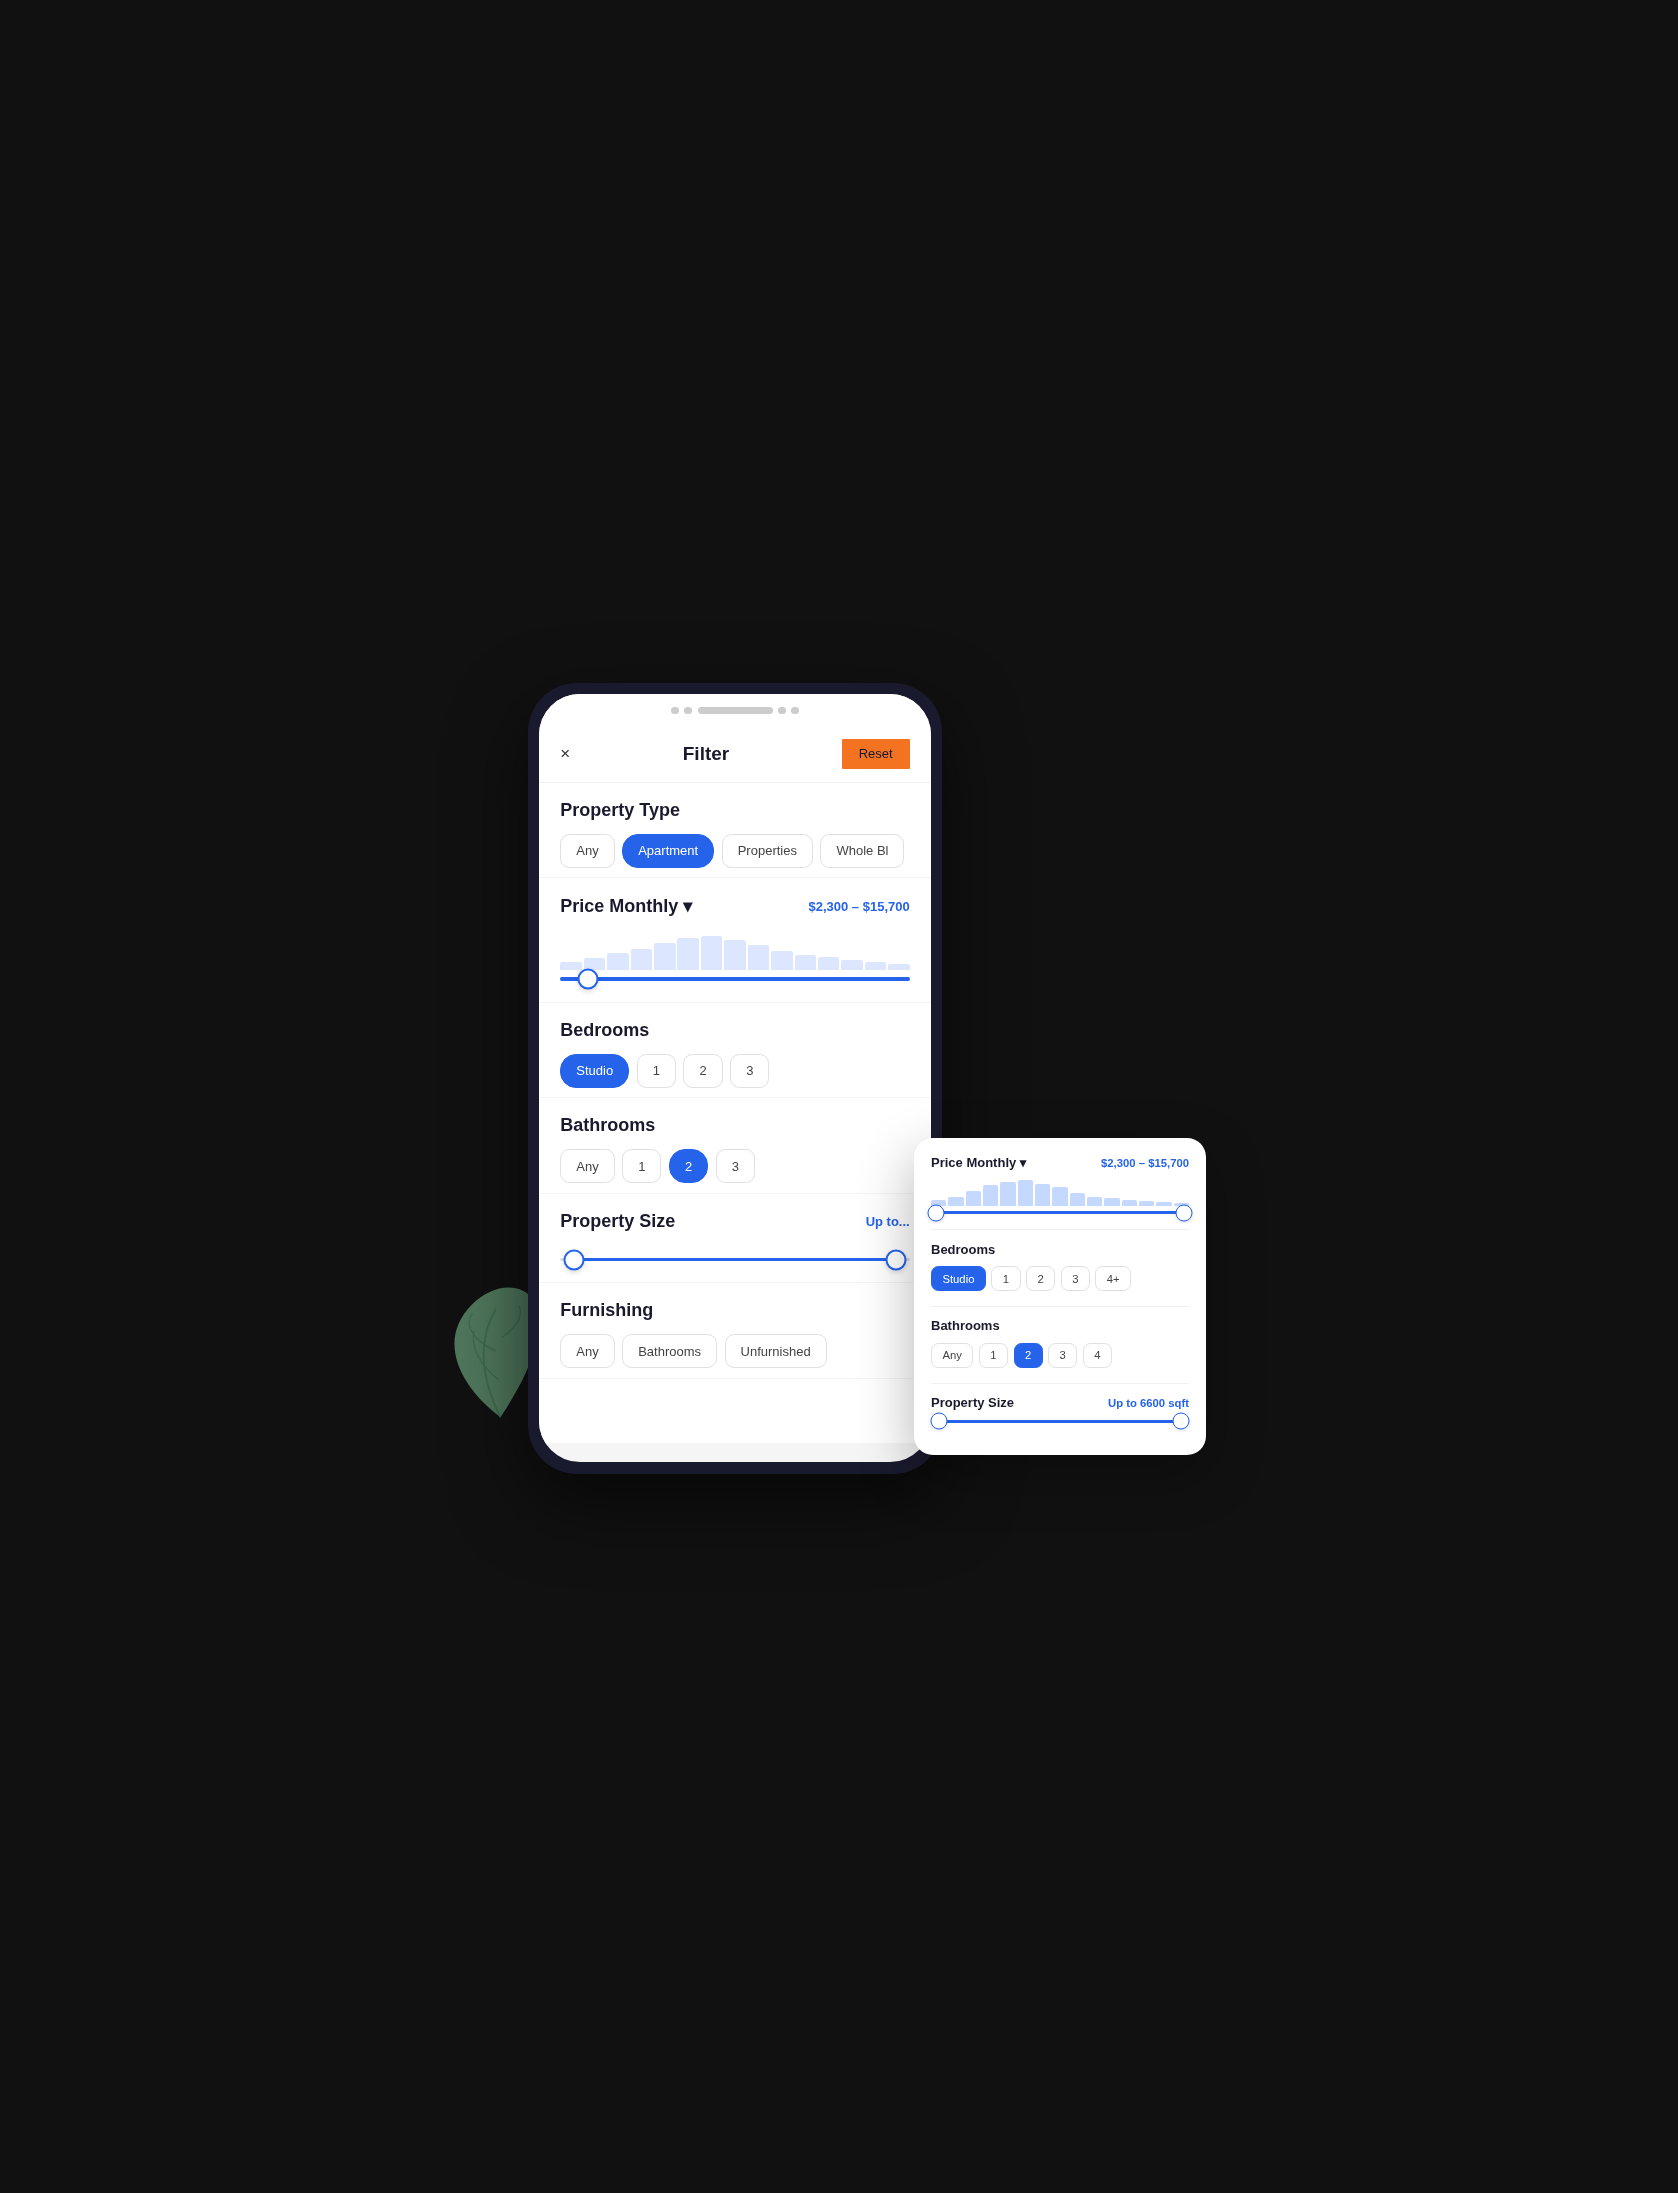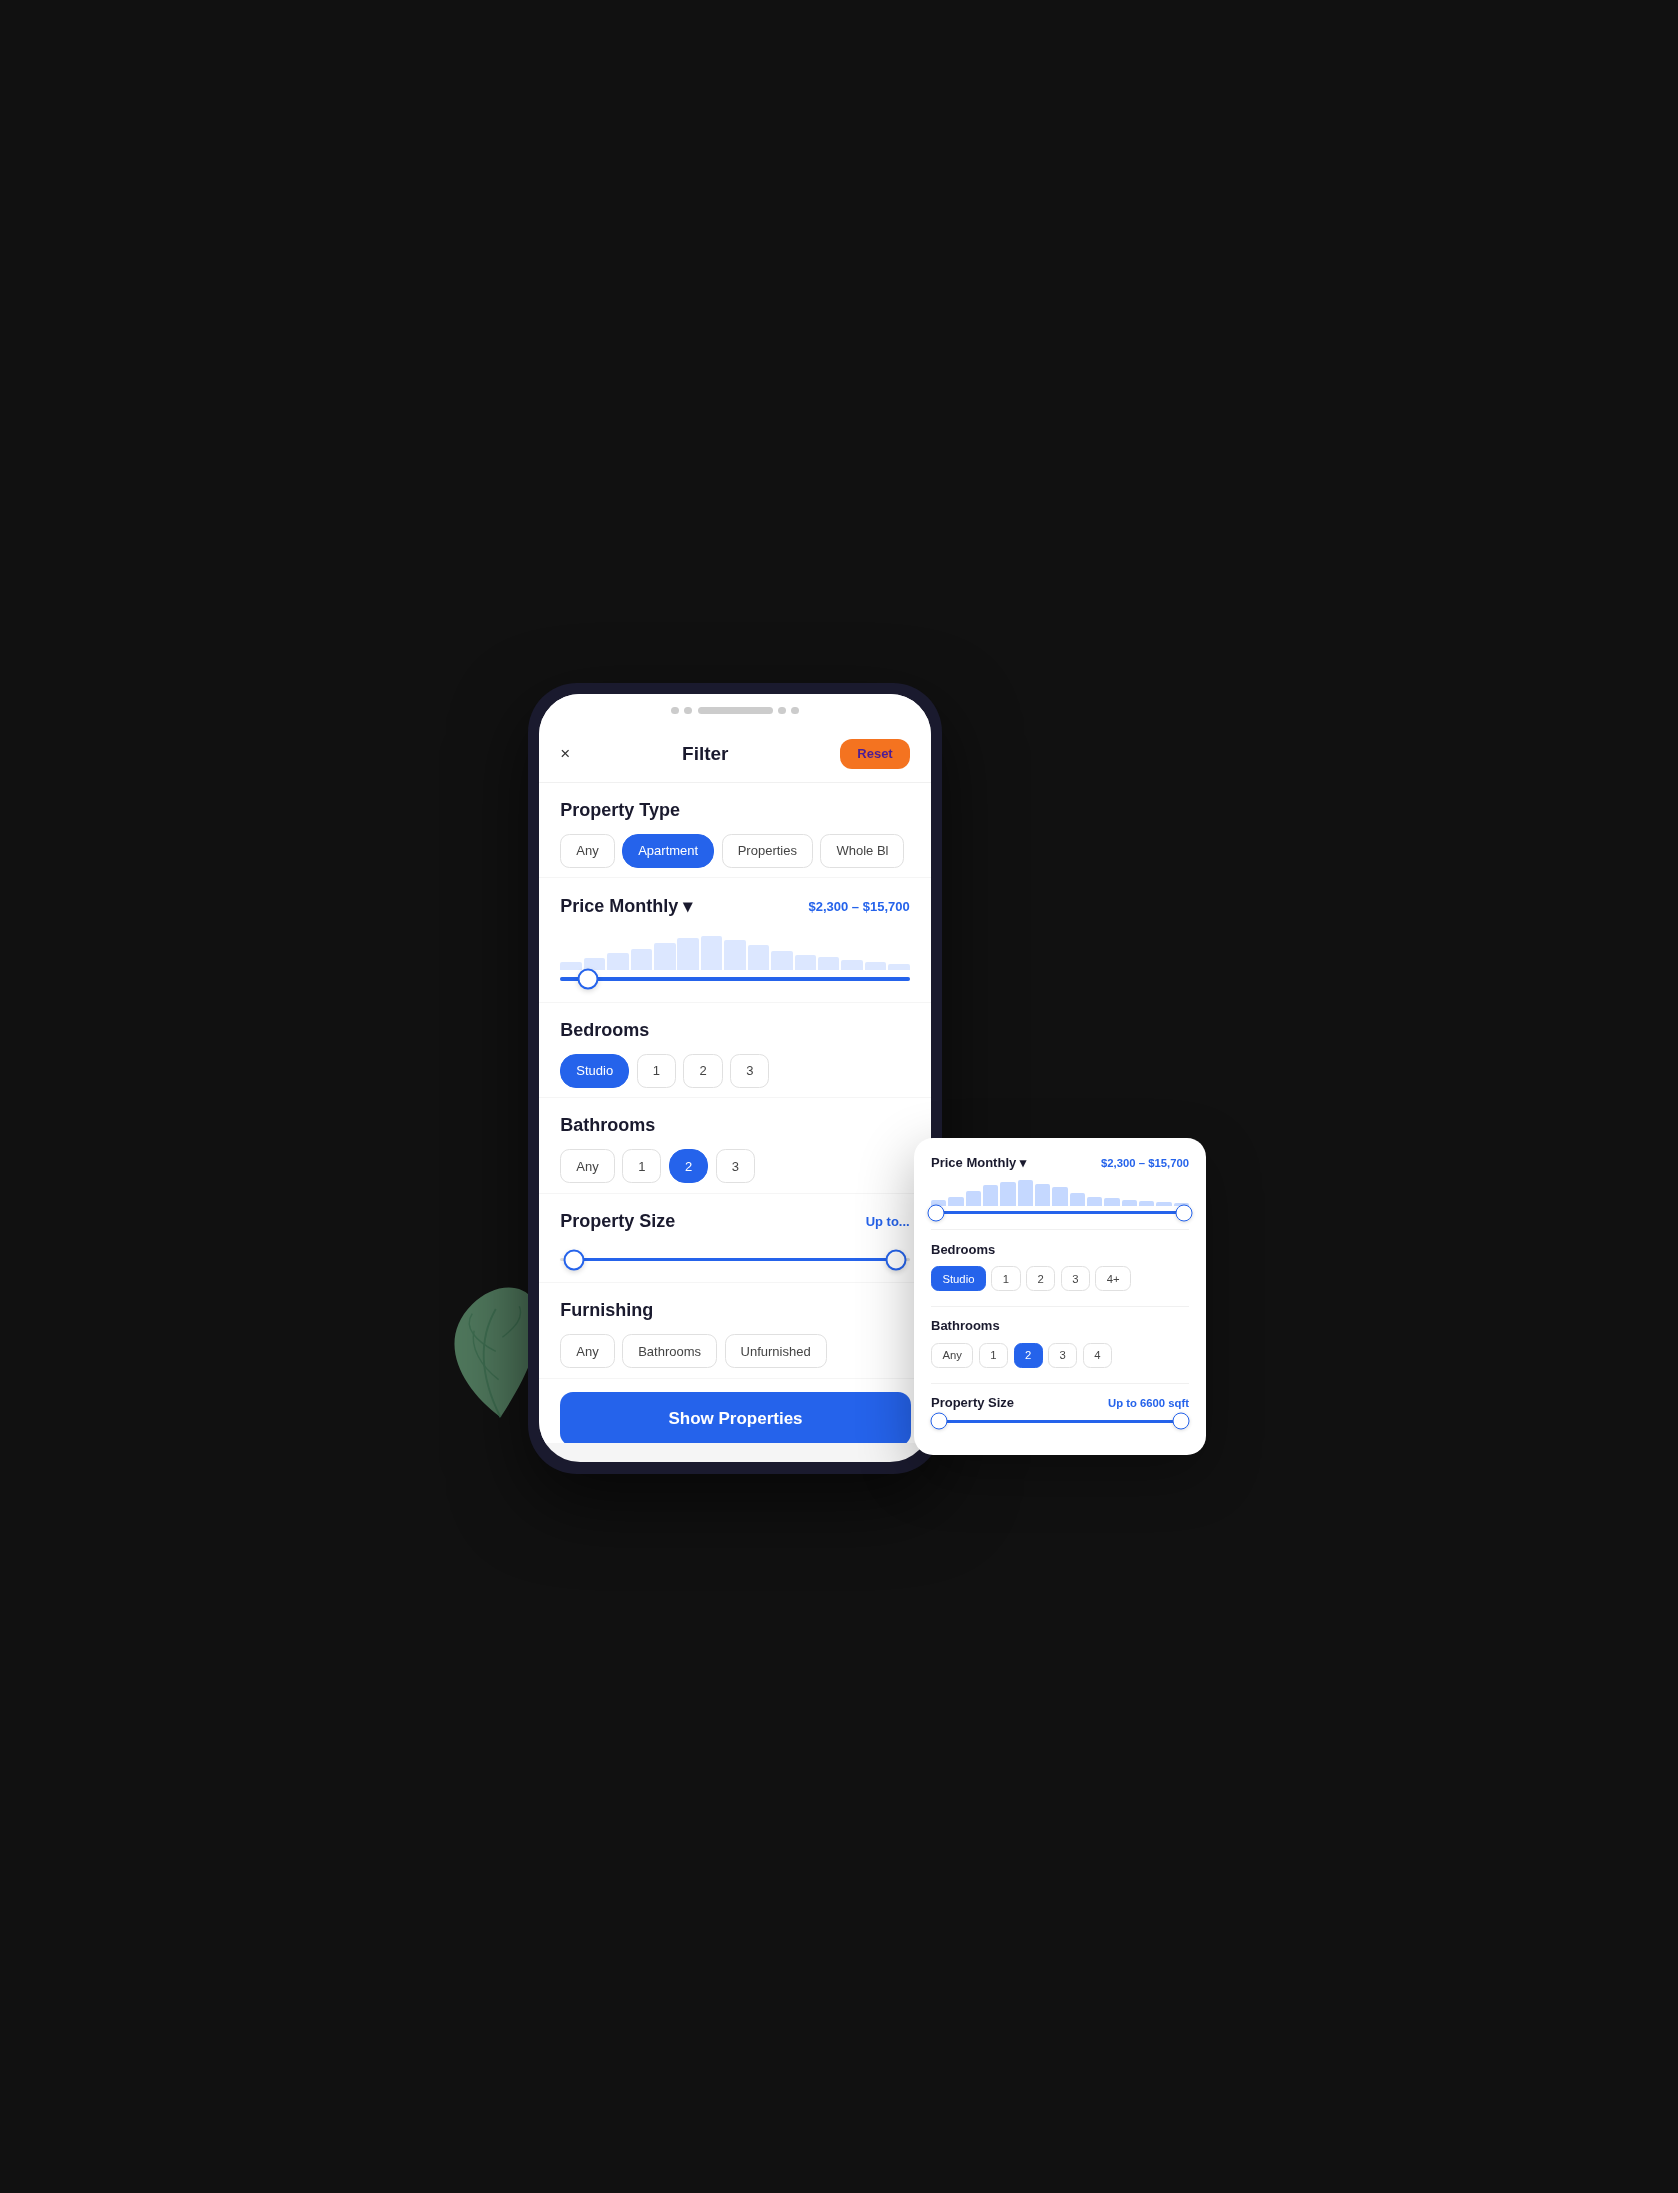--- a/index.html
+++ b/index.html
@@ -93,26 +93,26 @@
       cursor: pointer;
       font-weight: 300;
     }
     .filter-title {
       font-size: 19px;
       font-weight: 700;
       color: #1a1a2e;
     }
     .reset-btn {
       background: #f47320;
-      color: #4c1d95;
+      color: #0f172a;
       border: none;
-      border-radius: 12px;
+      border-radius: 1px;
       padding: 7.5px 17px;
       font-size: 13px;
-      font-weight: 700;
+      font-weight: 400;
       cursor: pointer;
     }
 
     
     .filter-section {
       padding: 17px 21px 9.4px;
       border-bottom: 0.9px solid #f5f5f5;
     }
 
     .section-header {
@@ -453,21 +453,20 @@
             <span class="section-title">Furnishing</span>
           </div>
           <div class="furnishing-row chips-row">
             <button class="chip">Any</button>
             <button class="chip">Bathrooms</button>
             <button class="chip">Unfurnished</button>
           </div>
         </div>
 
         
-        <button class="show-properties-btn">Show Properties</button>
 
       </div>
     </div>
   </div>
 
   <div class="popup-card">
 
     <div class="popup-section">
       <div class="popup-section-header">
         <span class="popup-section-title">Price Monthly ▾</span>

